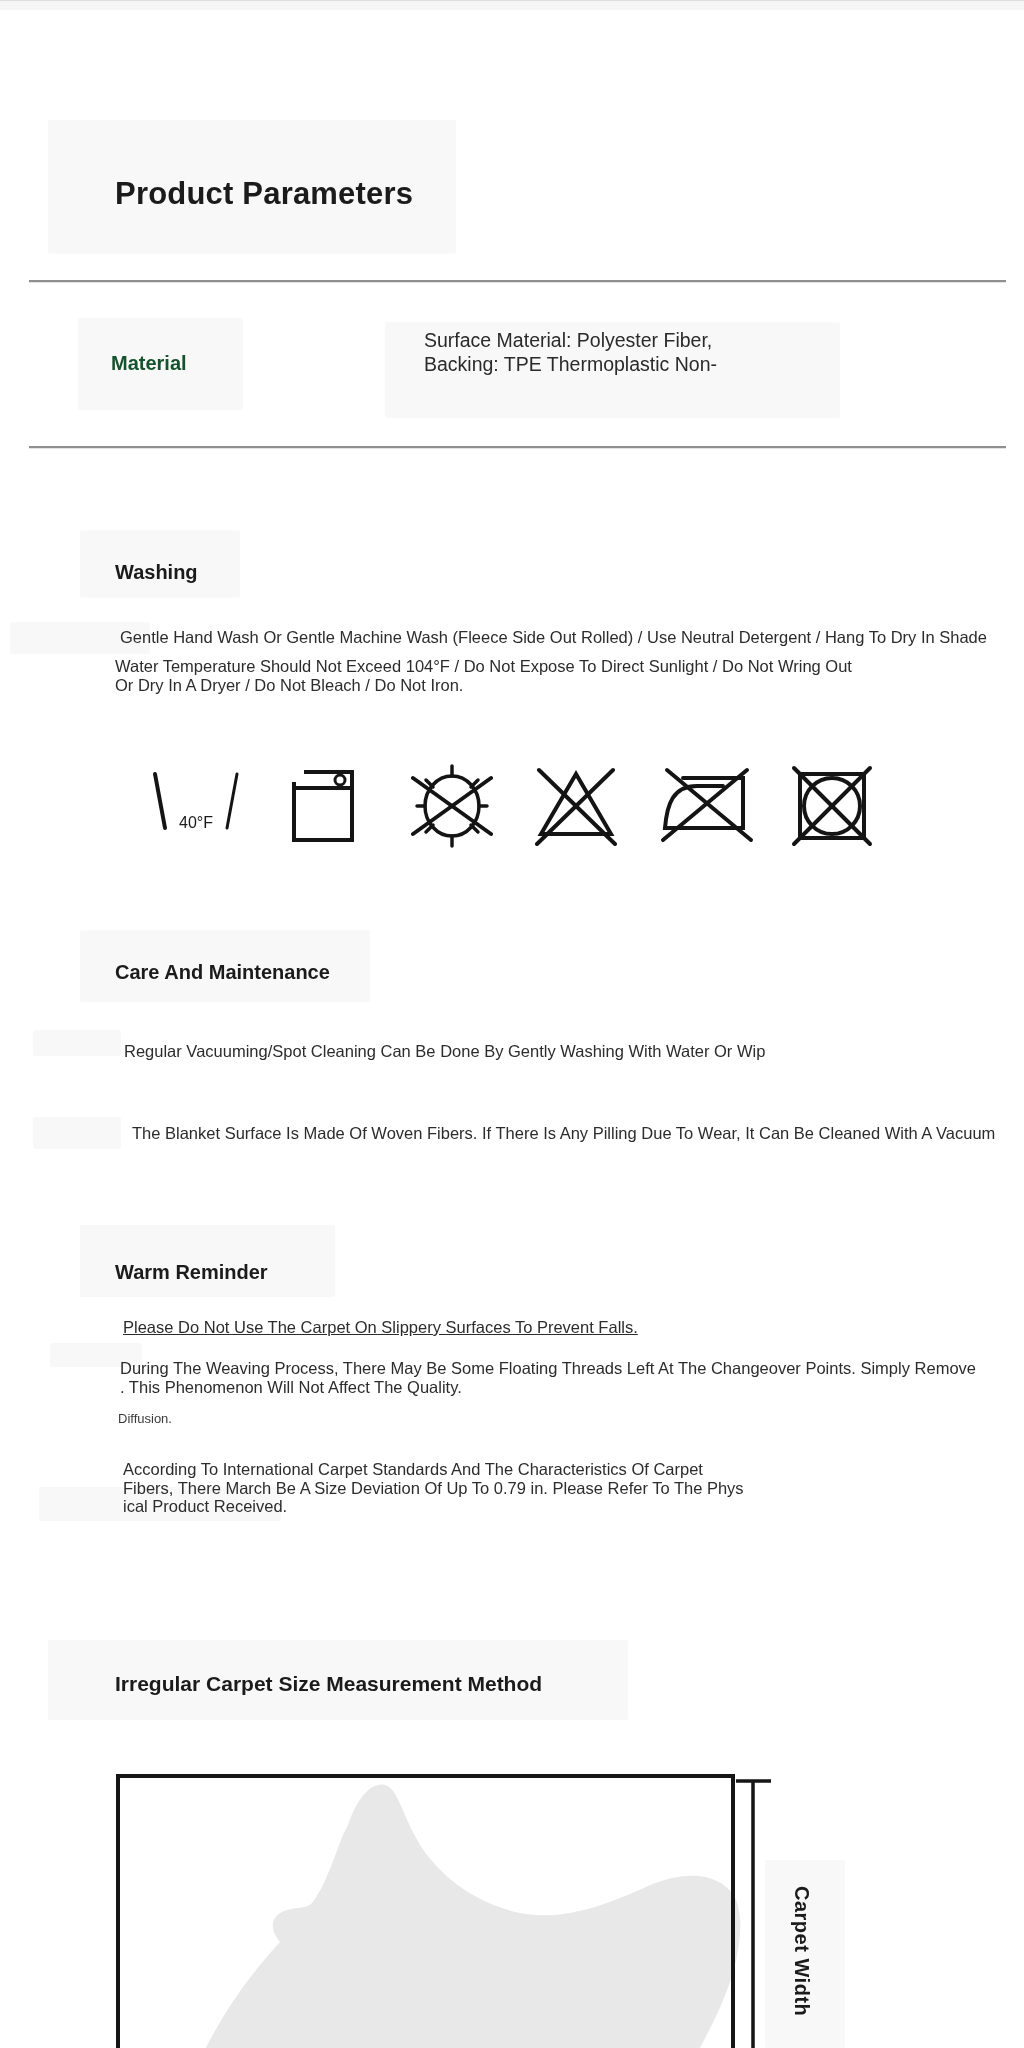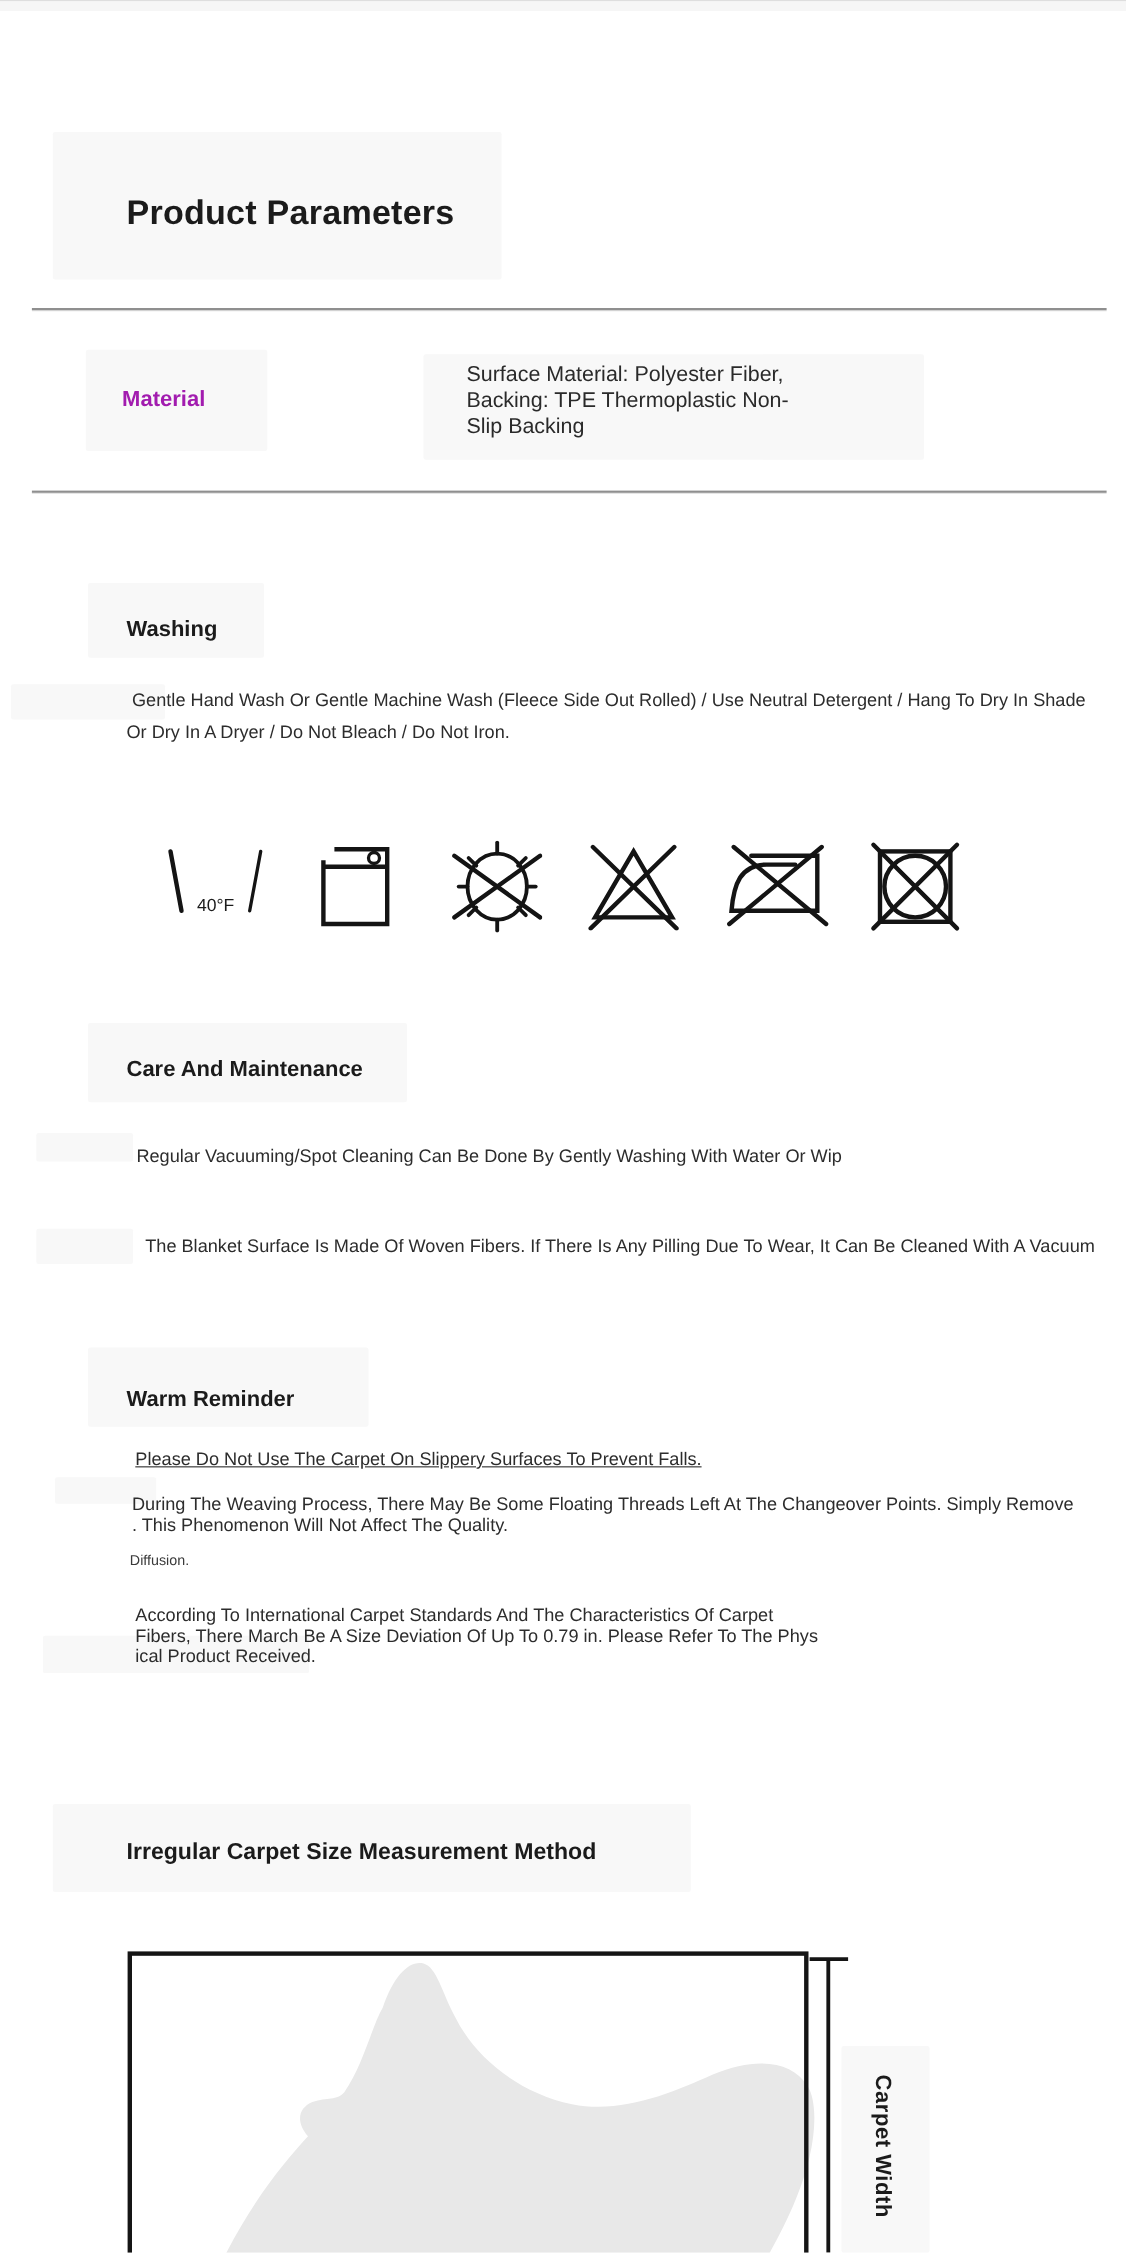--- a/index.html
+++ b/index.html
@@ -9,21 +9,21 @@
     font-family:"Liberation Sans", sans-serif;
     color:#242424;
     overflow:hidden;
     position:relative;
   }
   .abs{position:absolute;}
   .ph{background:#f8f8f8;border-radius:2px;}
   .topbar{left:0;top:0;width:1024px;height:9px;background:#f6f6f6;border-top:1px solid #dedede;}
   .page-title{font-size:31px;font-weight:bold;color:#1b1b1b;letter-spacing:.2px;white-space:nowrap;}
   .divider{height:0;border-top:2px solid #8f8f8f;box-shadow:0 1px 0 #e3e3e3;}
-  .row-label{font-size:20px;font-weight:bold;color:#a21caf;white-space:nowrap;}
+  .row-label{font-size:20px;font-weight:bold;color:#14532d;white-space:nowrap;}
   .row-value{font-size:19.5px;line-height:24px;color:#2a2a2a;}
   .sec-head{font-size:20px;font-weight:bold;color:#1b1b1b;white-space:nowrap;}
   .sec-head-lg{font-size:21px;font-weight:bold;color:#1b1b1b;white-space:nowrap;}
   .body-line{font-size:16.5px;line-height:19px;color:#2c2c2c;white-space:nowrap;}
   .body-block{font-size:16.5px;line-height:18.5px;color:#2c2c2c;white-space:nowrap;}
   .small-note{font-size:13px;color:#3a3a3a;white-space:nowrap;}
   .care-icon svg{display:block;}
   .width-label{
     font-size:20px;font-weight:bold;color:#1b1b1b;
     writing-mode:vertical-rl;
@@ -51,28 +51,28 @@
 <div class="abs ph" style="left:765px;top:1860px;width:80px;height:188px;"></div>
 
 <div class="abs page-title" style="left:115px;top:176px;">Product Parameters</div>
 
 <div class="abs divider" style="left:29px;top:280px;width:977px;"></div>
 
 <div class="abs row-label" style="left:111px;top:352px;">Material</div>
 <div class="abs row-value" style="left:424px;top:328px;width:420px;">
   <div>Surface Material: Polyester Fiber,</div>
   <div>Backing: TPE Thermoplastic Non-</div>
-  <div>Slip Backing</div>
 </div>
 
 <div class="abs divider" style="left:29px;top:446px;width:977px;"></div>
 
 <div class="abs sec-head" style="left:115px;top:561px;">Washing</div>
 <div class="abs body-line" style="left:120px;top:628px;">Gentle Hand Wash Or Gentle Machine Wash (Fleece Side Out Rolled) / Use Neutral Detergent / Hang To Dry In Shade</div>
 <div class="abs body-block" style="left:115px;top:657px;">
+  <div>Water Temperature Should Not Exceed 104°F / Do Not Expose To Direct Sunlight / Do Not Wring Out</div>
   <div>Or Dry In A Dryer / Do Not Bleach / Do Not Iron.</div>
 </div>
 
 <div class="abs care-icon" style="left:141px;top:770px;">
   <svg width="110" height="70" viewBox="0 0 110 70" fill="none" stroke="#141414" stroke-width="3" stroke-linecap="round">
     <path d="M14 4 L24 58" stroke-width="4"></path>
     <path d="M96 4 L86 58"></path>
     <text x="38" y="58" fill="#1b1b1b" stroke="none" font-size="16" font-family="Liberation Sans, sans-serif">40°F</text>
   </svg>
 </div>

